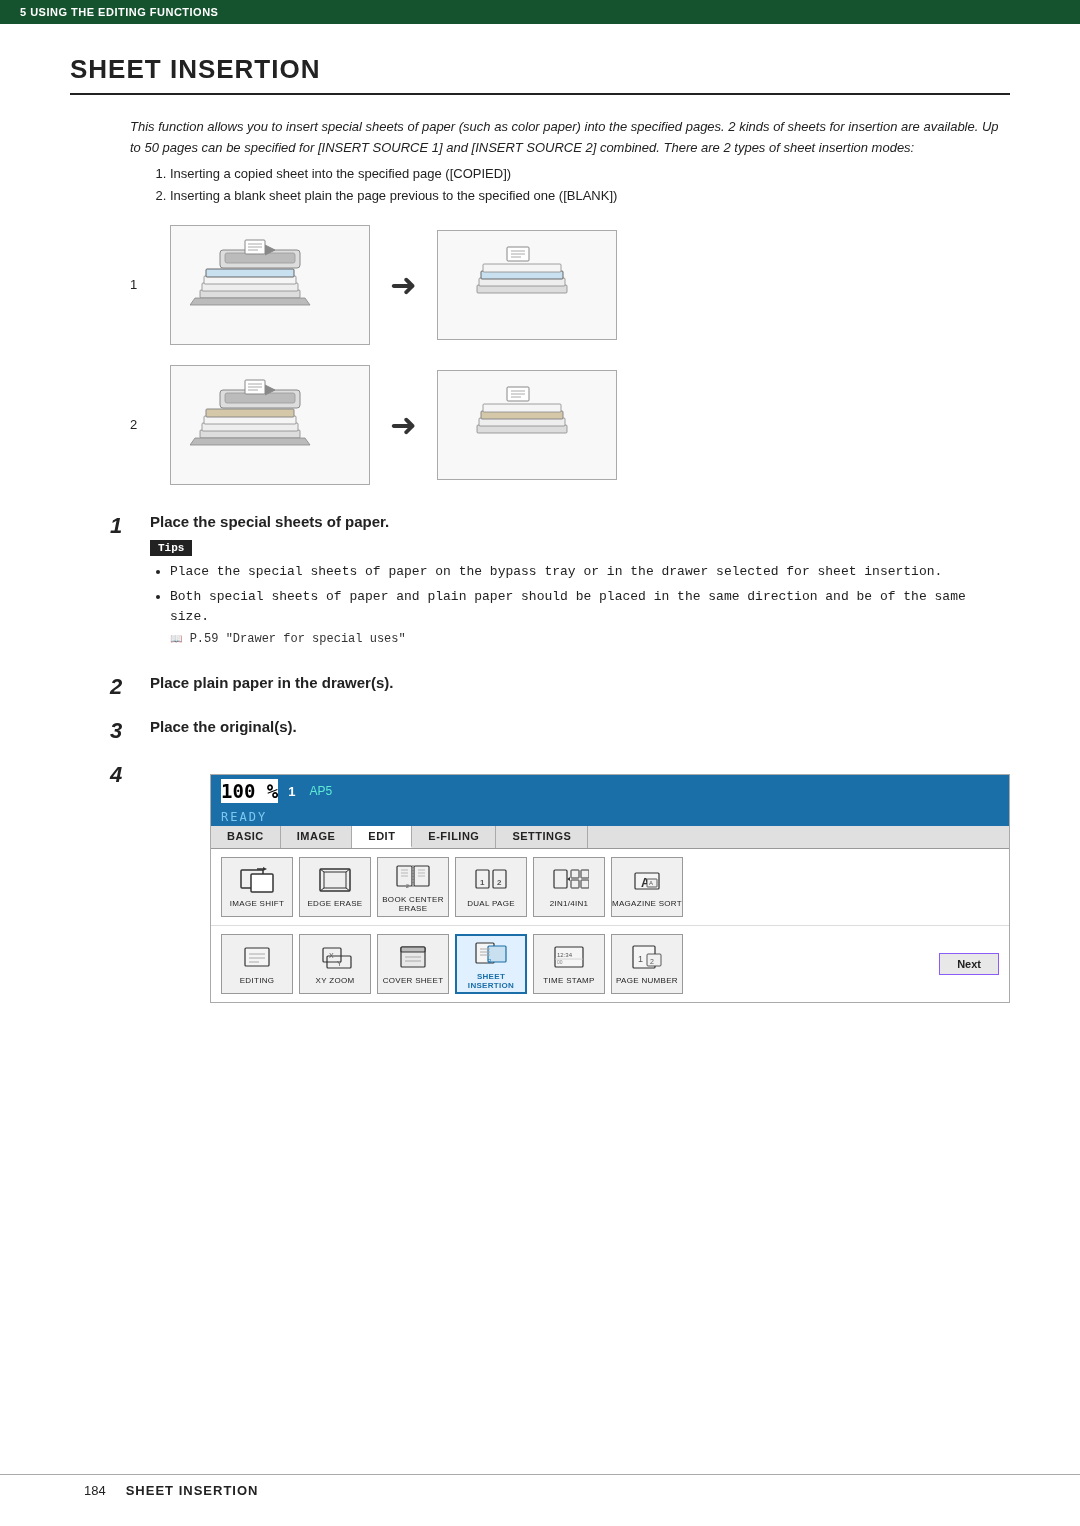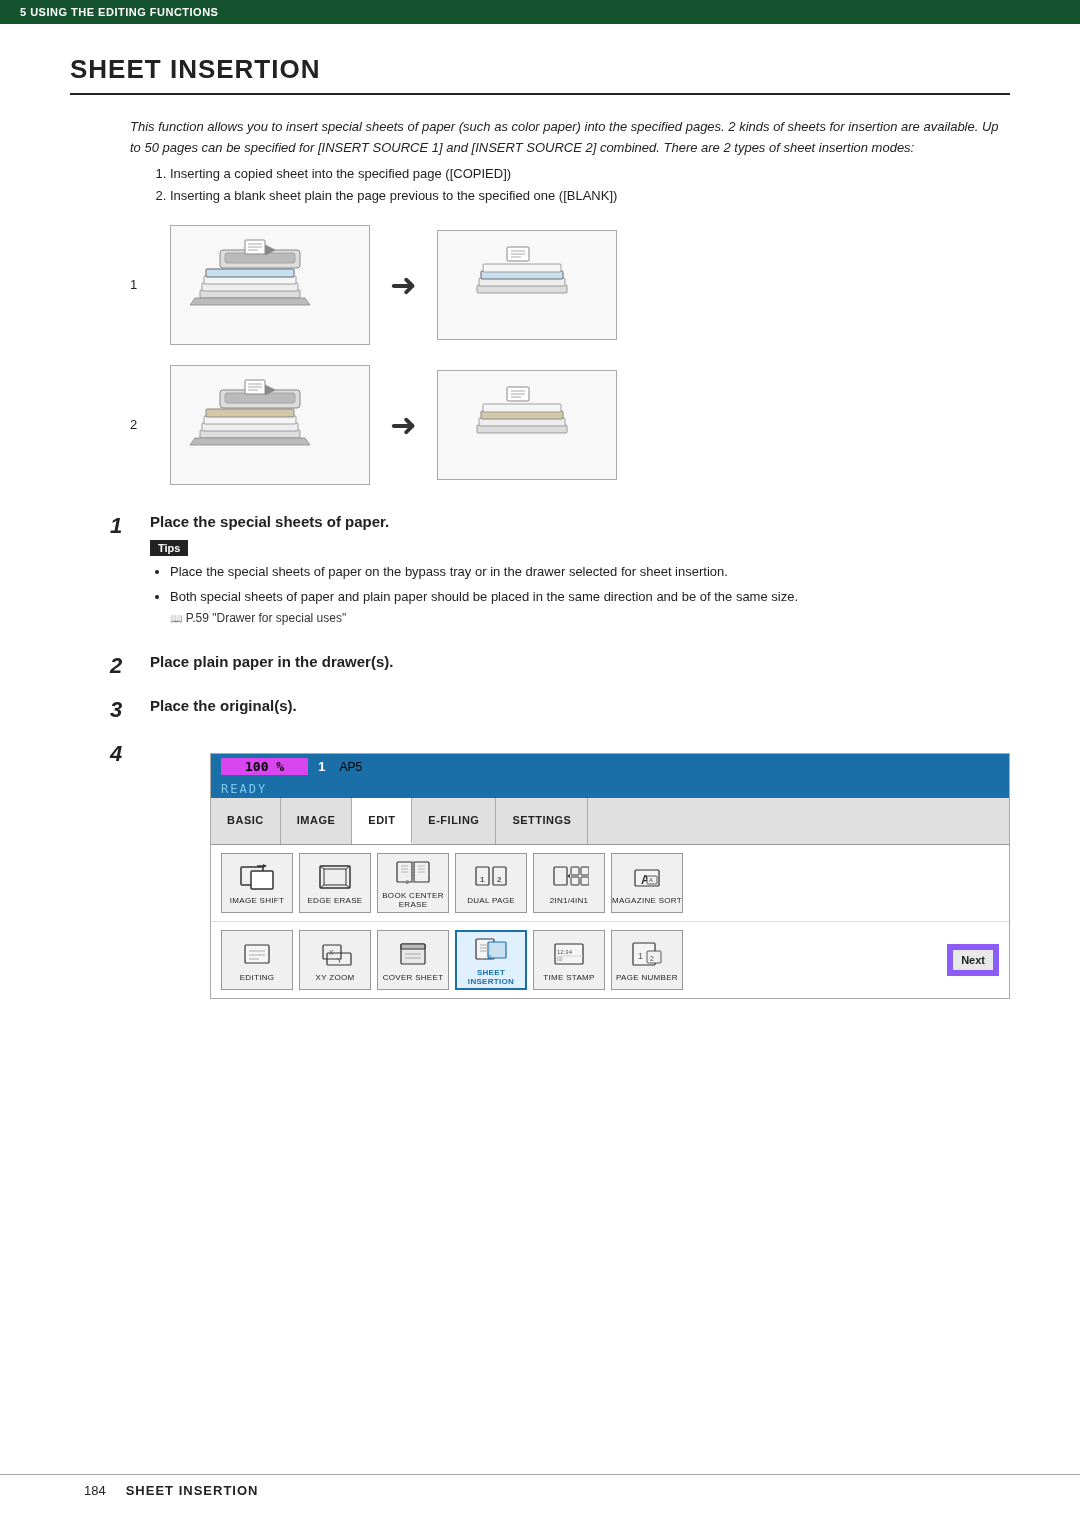--- a/index.html
+++ b/index.html
@@ -138,20 +138,21 @@
 
     .step-title-large {
       font-size: 15px;
       font-weight: bold;
       line-height: 1.5;
     }
 
     
     .tips-box {
       margin: 10px 0 10px 0;
+      font-family: Liberation Mono, monospace;
     }
 
     .tips-label {
       background: #222;
       color: #fff;
       font-size: 11px;
       font-weight: bold;
       padding: 2px 8px;
       display: inline-block;
       margin-bottom: 6px;
@@ -191,50 +192,50 @@
 
     .ui-header-bar {
       background: #1a6fa8;
       padding: 4px 10px;
       display: flex;
       align-items: center;
       gap: 10px;
     }
 
     .ui-header-left {
-      background: #d946ef;
+      background: #ffffff;
       color: #000;
-      font-size: 13px;
-      font-weight: bold;
-      padding: 1px 24px;
+      font-size: 19px;
+      font-weight: bold;
+      padding: 1px 0;
       font-family: monospace;
     }
 
     .ui-header-mid {
       background: #1a6fa8;
       color: #7ec8f0;
       font-size: 12px;
       font-family: monospace;
       letter-spacing: 2px;
     }
 
     .ui-header-right {
-      color: #000000;
+      color: #5eead4;
       font-size: 12px;
       margin-left: 4px;
     }
 
     .ui-tabs {
       display: flex;
       border-bottom: 1px solid #999;
       background: #e0e0e0;
     }
 
     .ui-tab {
-      padding: 16px 16px;
+      padding: 4px 16px;
       font-size: 11px;
       font-weight: bold;
       border-right: 1px solid #aaa;
       cursor: pointer;
       text-transform: uppercase;
       letter-spacing: 0.5px;
     }
 
     .ui-tab.active {
       background: #fff;
@@ -276,23 +277,23 @@
     .ui-btn-label {
       font-size: 8px;
       text-transform: uppercase;
       letter-spacing: 0.3px;
       line-height: 1.2;
       text-align: center;
     }
 
     .ui-next-btn {
       margin-left: auto;
-      border: 6px solid #8b5cf6;
+      border: 1px solid #8b5cf6;
       background: #e8e8e8;
-      padding: 4px 8px;
+      padding: 4px 17px;
       font-size: 11px;
       cursor: pointer;
       font-weight: bold;
     }
 
     .ui-buttons-row2 {
       display: flex;
       align-items: center;
       padding: 8px 10px;
       gap: 6px;

